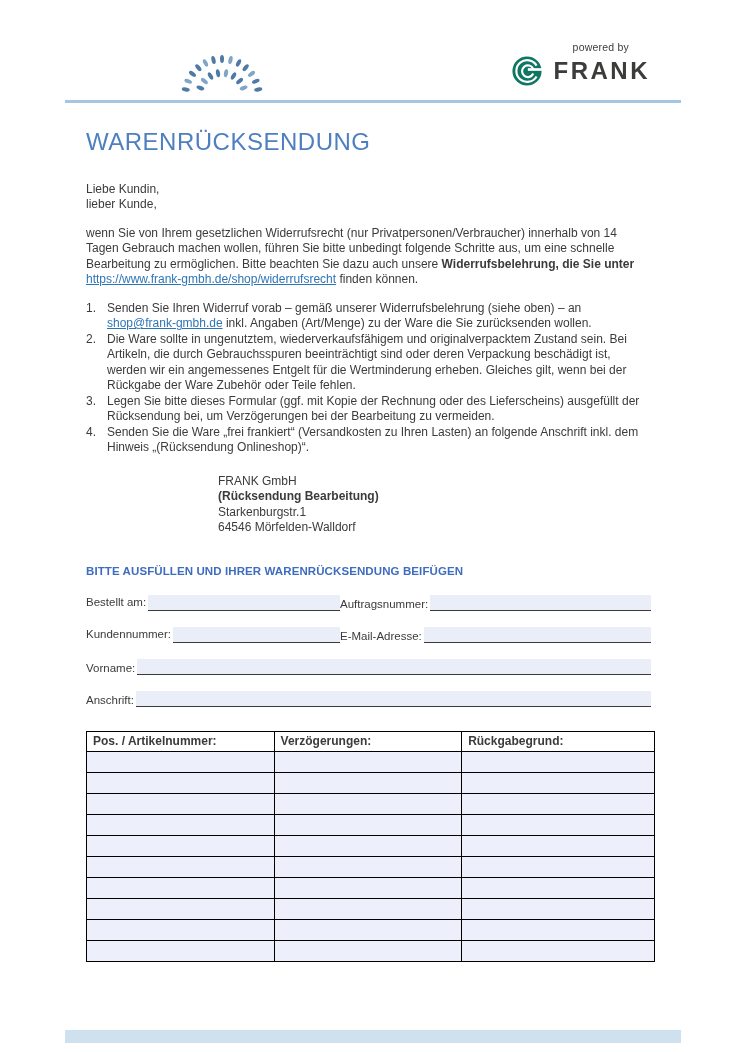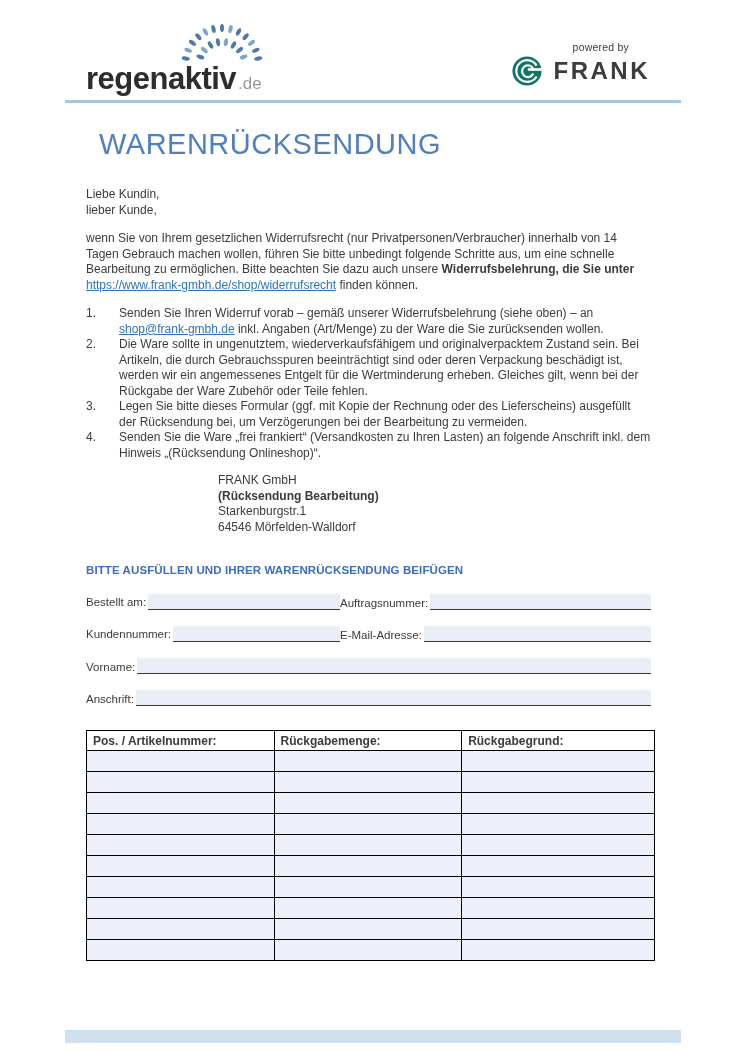--- a/index.html
+++ b/index.html
@@ -17,31 +17,31 @@
   .logo-tld{font-size:17px;color:#979797;margin-left:2px;}
   .powered{display:flex;flex-direction:column;align-items:center;padding-bottom:8px;}
   .pb-label{font-size:10.5px;color:#3c3c3c;margin:0 0 3px 40px;letter-spacing:0.2px;}
   .pb-row{display:flex;align-items:center;gap:12px;}
   .frank-name{font-size:24px;font-weight:bold;letter-spacing:2.5px;color:#3c3c3b;line-height:1;}
   .divider{height:3px;width:616px;margin-left:65px;background:var(--c-divider,#a6c5de);}
   .footer-bar{position:absolute;left:65px;top:1030px;width:616px;height:13px;
               background:var(--c-footer,#cfe0ee);}
   
   .content{padding:0 86px;}
-  .doc-title{margin:25px 0 0 13px;font-size:29px;font-weight:300;letter-spacing:0.5px;
+  .doc-title{margin:25px 0 0 0;font-size:24px;font-weight:300;letter-spacing:0.5px;
              color:var(--c-title,#4e7fbf);line-height:1.15;}
   .body-text{font-size:12px;line-height:15.5px;}
   .salutation{margin-top:26px;}
   .intro{margin-top:13px;}
   .link{color:var(--c-link,#2e75b6);text-decoration:underline;overflow-wrap:anywhere;cursor:pointer;}
   .steps{margin-top:13px;}
   .step{display:flex;}
   .step-num{width:21px;flex:0 0 21px;}
-  .step-text{flex:1;margin-left:12px;}
-  .address{margin-top:12px;margin-left:132px;}
+  .step-text{flex:1;}
+  .address{margin-top:18px;margin-left:132px;}
   .section-heading{margin-top:29px;font-size:11.5px;font-weight:bold;
                    color:var(--c-heading,#3e6cbe);letter-spacing:0.1px;}
   
   .form{margin-top:17px;font-size:11.5px;}
   .form-row{display:flex;align-items:flex-end;margin-bottom:15px;height:17px;}
   .form-half-left{display:flex;align-items:center;width:254px;flex:0 0 254px;margin-right:0;}
   .form-half-right{display:flex;align-items:flex-end;flex:1;}
   .form-label{white-space:nowrap;padding-bottom:1px;}
   .field{flex:1;height:15px;margin-left:2px;background:var(--c-field,#e9eef9);
          border-bottom:1px solid #3a3a3a;}
@@ -77,24 +77,20 @@
             <ellipse cx="51.507684480352296" cy="55.44949641685828" rx="2.2" ry="4.4" transform="rotate(-70 51.507684480352296 55.44949641685828)" class="dot"></ellipse>
             <ellipse cx="55.84888892202555" cy="47.93030975783651" rx="2.2" ry="4.4" transform="rotate(-50 55.84888892202555 47.93030975783651)" class="dot light"></ellipse>
             <ellipse cx="62.50000000000001" cy="42.34936490538903" rx="2.2" ry="4.4" transform="rotate(-30 62.50000000000001 42.34936490538903)" class="dot"></ellipse>
             <ellipse cx="70.65879555832674" cy="39.3798061746948" rx="2.2" ry="4.4" transform="rotate(-10 70.65879555832674 39.3798061746948)" class="dot"></ellipse>
             <ellipse cx="79.34120444167326" cy="39.3798061746948" rx="2.2" ry="4.4" transform="rotate(10 79.34120444167326 39.3798061746948)" class="dot light"></ellipse>
             <ellipse cx="87.5" cy="42.34936490538904" rx="2.2" ry="4.4" transform="rotate(30 87.5 42.34936490538904)" class="dot"></ellipse>
             <ellipse cx="94.15111107797445" cy="47.93030975783652" rx="2.2" ry="4.4" transform="rotate(50 94.15111107797445 47.93030975783652)" class="dot"></ellipse>
             <ellipse cx="98.49231551964772" cy="55.44949641685828" rx="2.2" ry="4.4" transform="rotate(70 98.49231551964772 55.44949641685828)" class="dot light"></ellipse>
           </g>
         </svg>
-      <div class="logo-text-row">
-        <span class="logo-name">regenaktiv</span>
-        <span class="logo-tld">.de</span>
-      </div>
     </div>
     <div class="powered">
       <div class="pb-label">powered by</div>
       <div class="pb-row">
         <svg width="30" height="30" viewBox="0 0 36 36">
           <circle cx="18" cy="18" r="17.5" fill="#0e7663"></circle>
           <path d="M29.5 11.5 A 13 13 0 1 0 29.5 24.5" fill="none" stroke="#ffffff" stroke-width="2.6"></path>
           <path d="M25.5 15.5 A 7 7 0 1 0 25.5 21" fill="none" stroke="#ffffff" stroke-width="2.6"></path>
           <rect x="19" y="14.6" width="17" height="3.2" fill="#ffffff"></rect>
         </svg>
@@ -173,21 +169,21 @@
       <div class="form-row">
         <span class="form-label">Anschrift:</span>
         <span class="field"></span>
       </div>
     </div>
 
     <table class="items-table">
       <thead>
         <tr>
           <th style="width:33%;">Pos. / Artikelnummer:</th>
-          <th style="width:33%;">Rückgabemenge:</th>
+          <th style="width:33%;">Verzögerungen:</th>
           <th style="width:34%;">Rückgabegrund:</th>
         </tr>
       </thead>
       <tbody id="items-tbody">
           <tr>
             <td></td>
             <td></td>
             <td></td>
           </tr>
           <tr>

